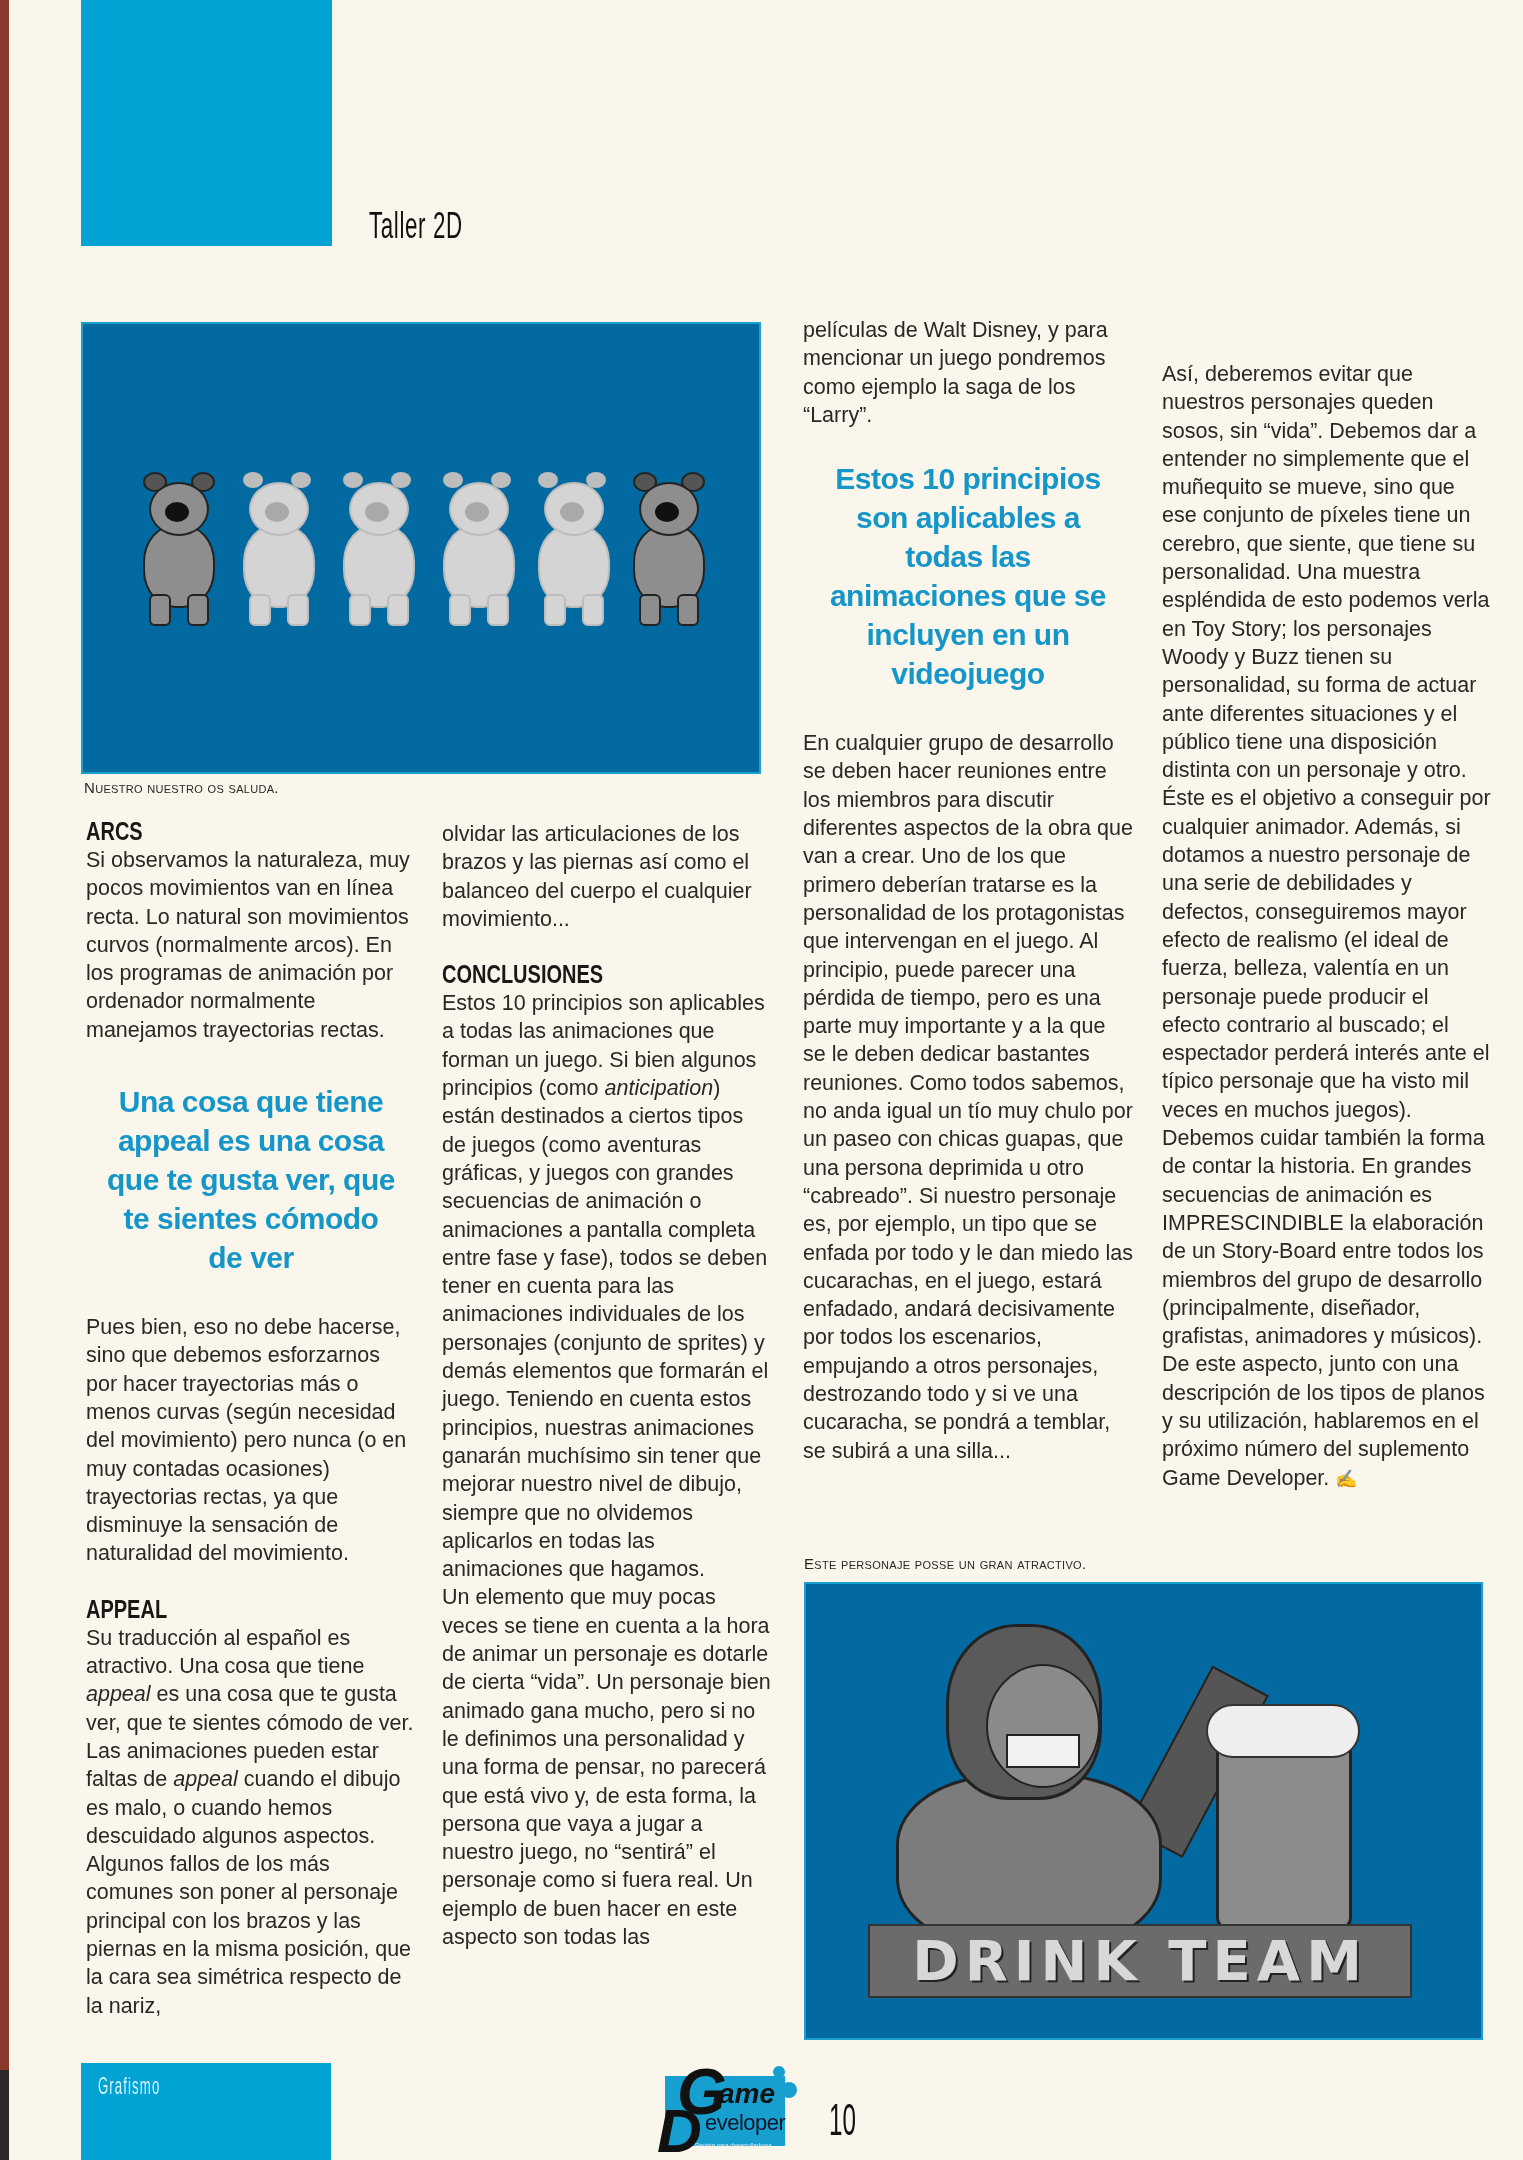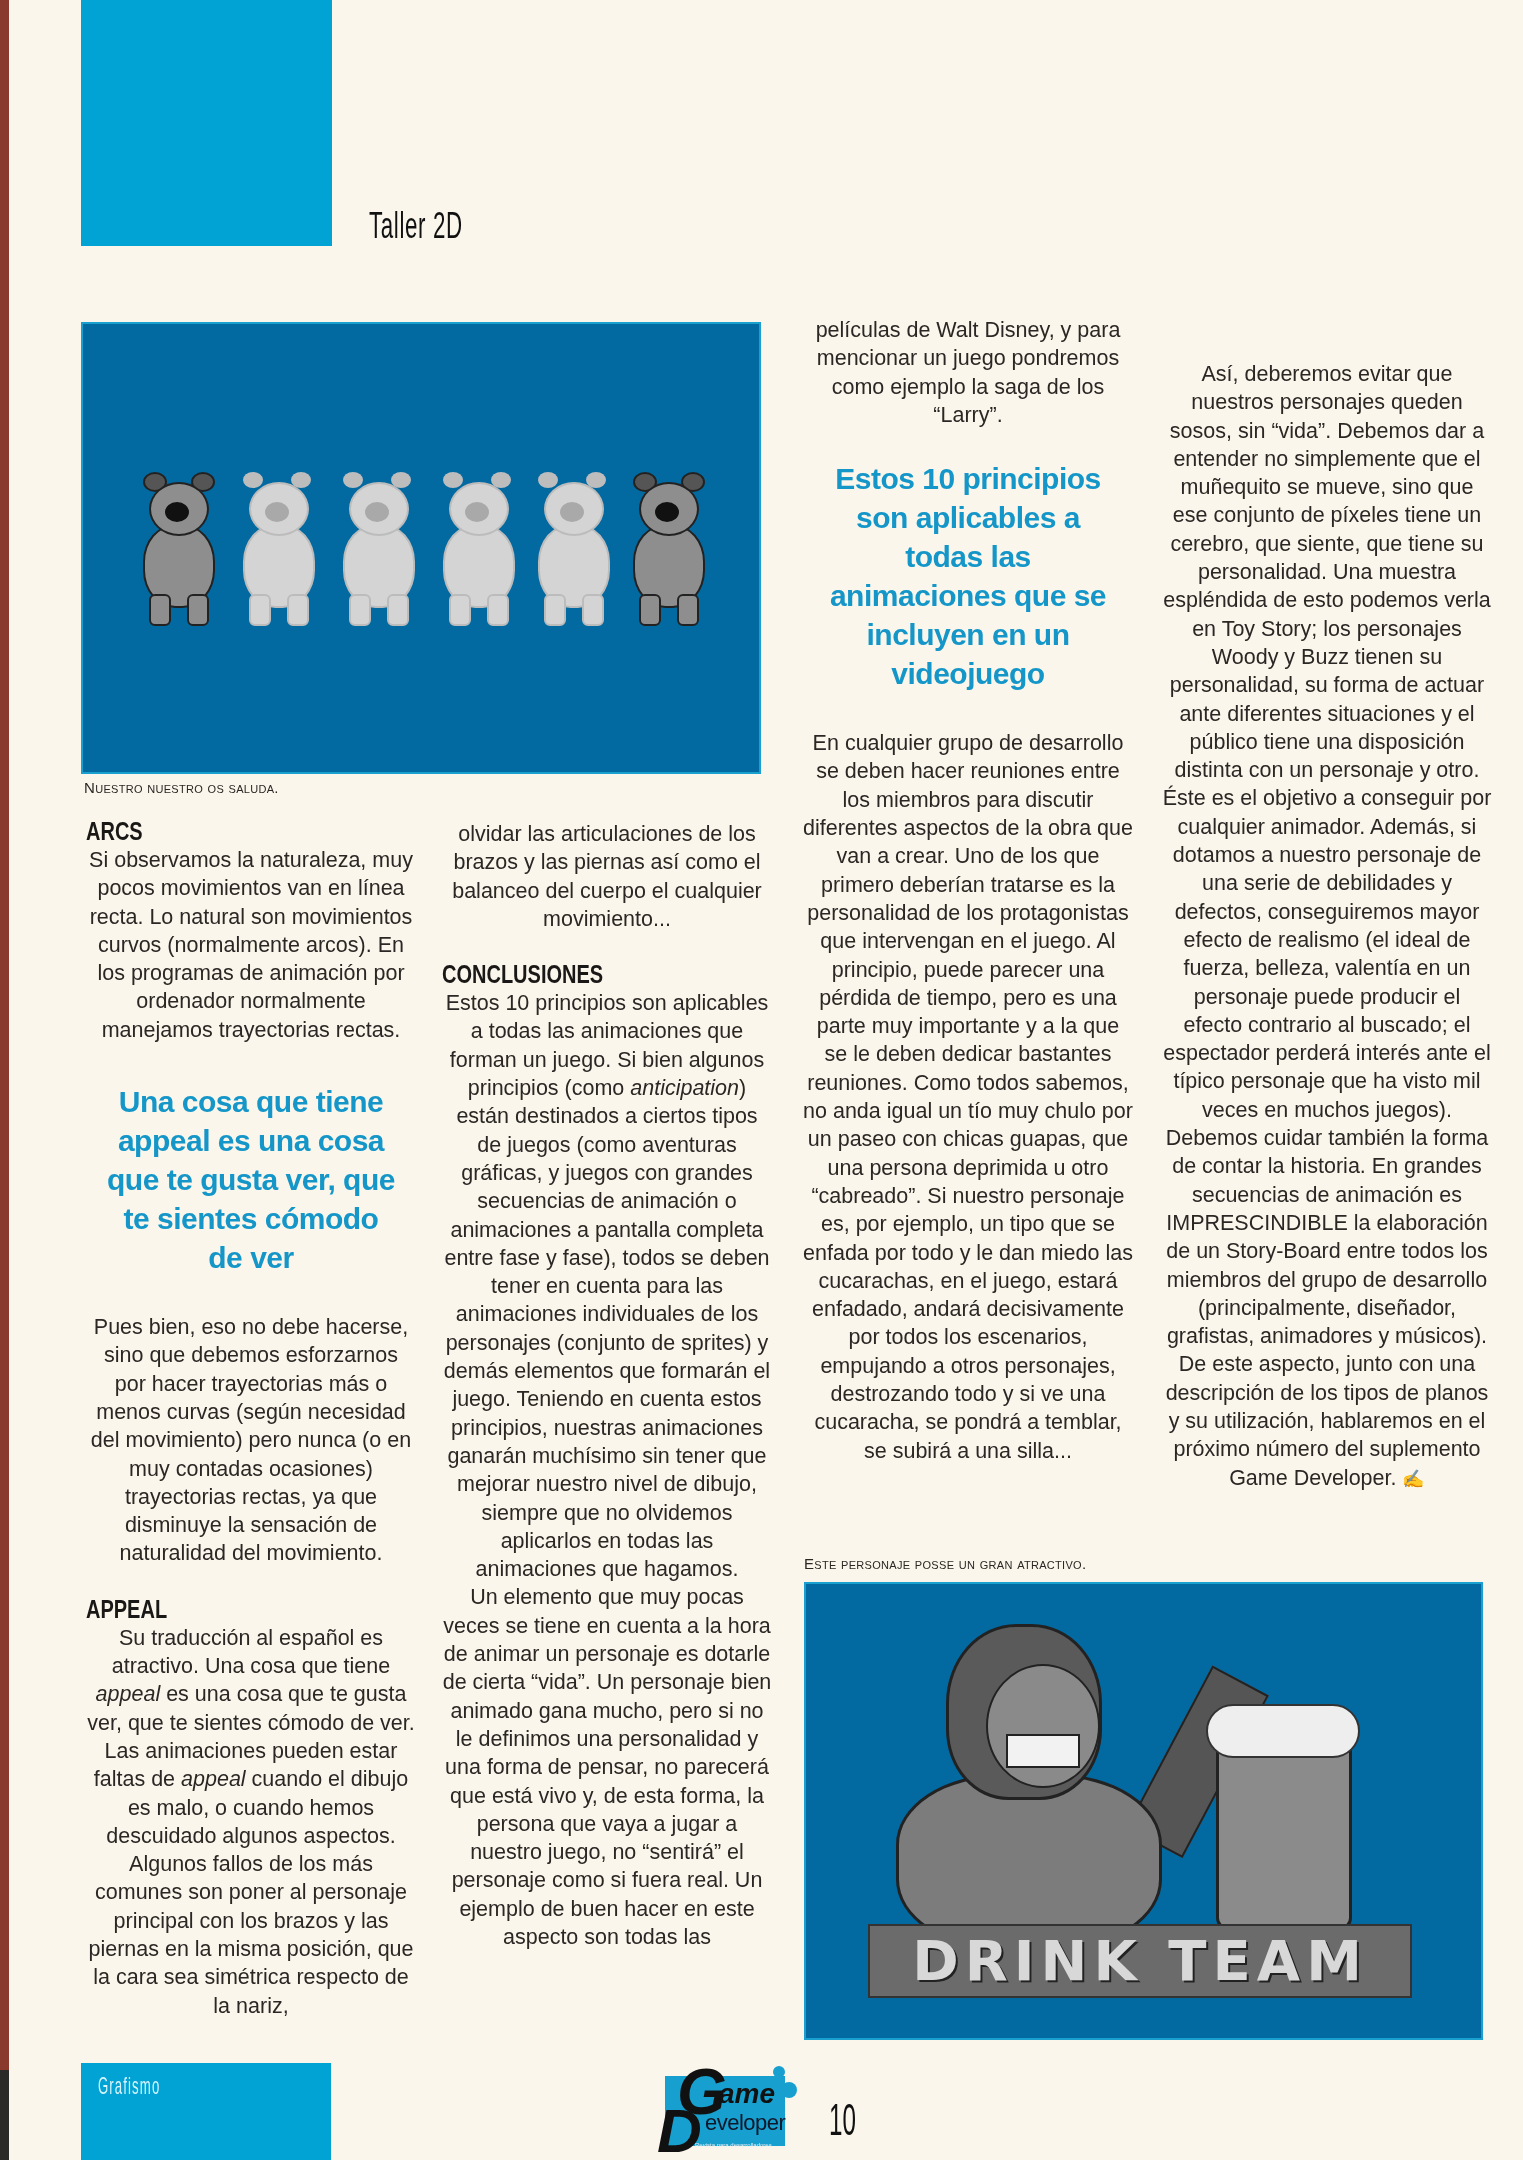--- a/index.html
+++ b/index.html
@@ -20,21 +20,21 @@
   .figure { position: absolute; border: 2px solid #1aa0cf; background: #0369a1; }
   .fig1 { left: 81px; top: 322px; width: 676px; height: 448px; }
   .fig2 { left: 804px; top: 1582px; width: 675px; height: 454px; }
   .caption {
     position: absolute; font-size: 15px; letter-spacing: 0.3px; color: #2a2623;
     font-variant: small-caps;
   }
   .cap1 { left: 84px; top: 779px; }
   .cap2 { left: 804px; top: 1555px; }
   .col { position: absolute; font-size: 21.5px; line-height: 28.3px; color: #2b2724; }
-  .col p { margin: 0; text-align: center; }
+  .col p { margin: 0; }
   .h {
     font-weight: bold; font-size: 25px; line-height: 30px; color: #1a1816;
     transform: scaleX(0.8); transform-origin: left; display: block; white-space: nowrap;
   }
   .pull {
     text-align: center; font-weight: bold; color: #1596c8; font-size: 30px; line-height: 39px;
     letter-spacing: -0.5px;
   }
   em { font-style: italic; }
   .dogs { position: absolute; left: 50px; top: 140px; width: 580px; height: 170px; }

